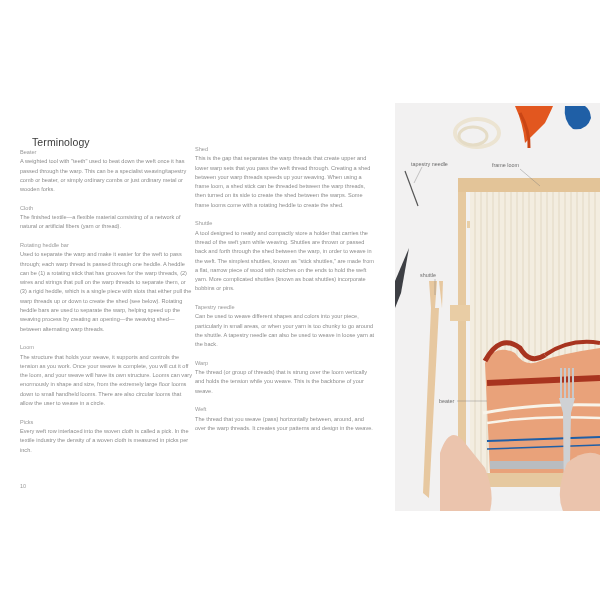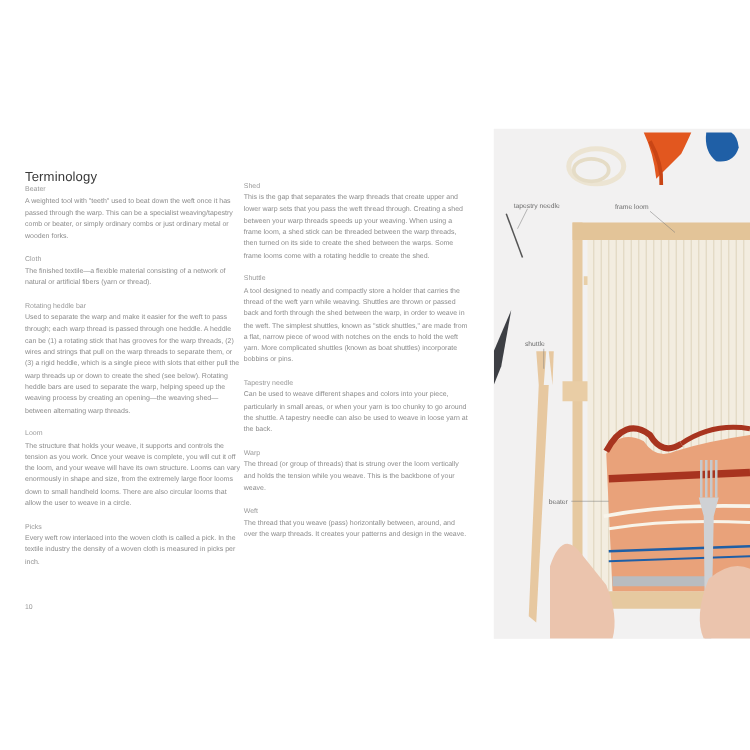--- a/index.html
+++ b/index.html
@@ -1,18 +1,18 @@
 <!DOCTYPE html>
 <html><head>
   <meta charset="utf-8">
   <style>
     html, body { margin: 0; padding: 0; background: #ffffff; }
     body { width: 600px; height: 600px; position: relative; overflow: hidden; font-family: "Liberation Sans", sans-serif; color: #6e6e6e; }
     .page { position: absolute; left: 0; top: 0; width: 600px; height: 600px; background: #fff; }
-    .heading { position: absolute; left: 20px; top: 136px; font-size: 10.5px; color: #3a3a3a; letter-spacing: 0.1px; }
+    .heading { position: absolute; left: 32px; top: 136px; font-size: 10.5px; color: #3a3a3a; letter-spacing: 0.1px; }
     .col { position: absolute; top: 148px; width: 172px; font-size: 5.6px; line-height: 9.3px; color: #8a8a8a; }
     .col.left { left: 20px; top: 148px; }
     .col.right { left: 195px; top: 145px; width: 180px; }
     .entry { margin-bottom: 9.3px; }
     .term { color: #9a9a9a; display: block; }
     .def { display: block; color: #8c8c8c; }
     .pagenum { position: absolute; left: 20px; top: 483px; font-size: 5.5px; color: #9a9a9a; }
     .photo { position: absolute; left: 395px; top: 103px; width: 205px; height: 408px; background: #f2f1f1; overflow: hidden; }
     .photo svg { display: block; }
     .label { font-family: "Liberation Sans", sans-serif; font-size: 5.4px; fill: #6d6d6d; }

